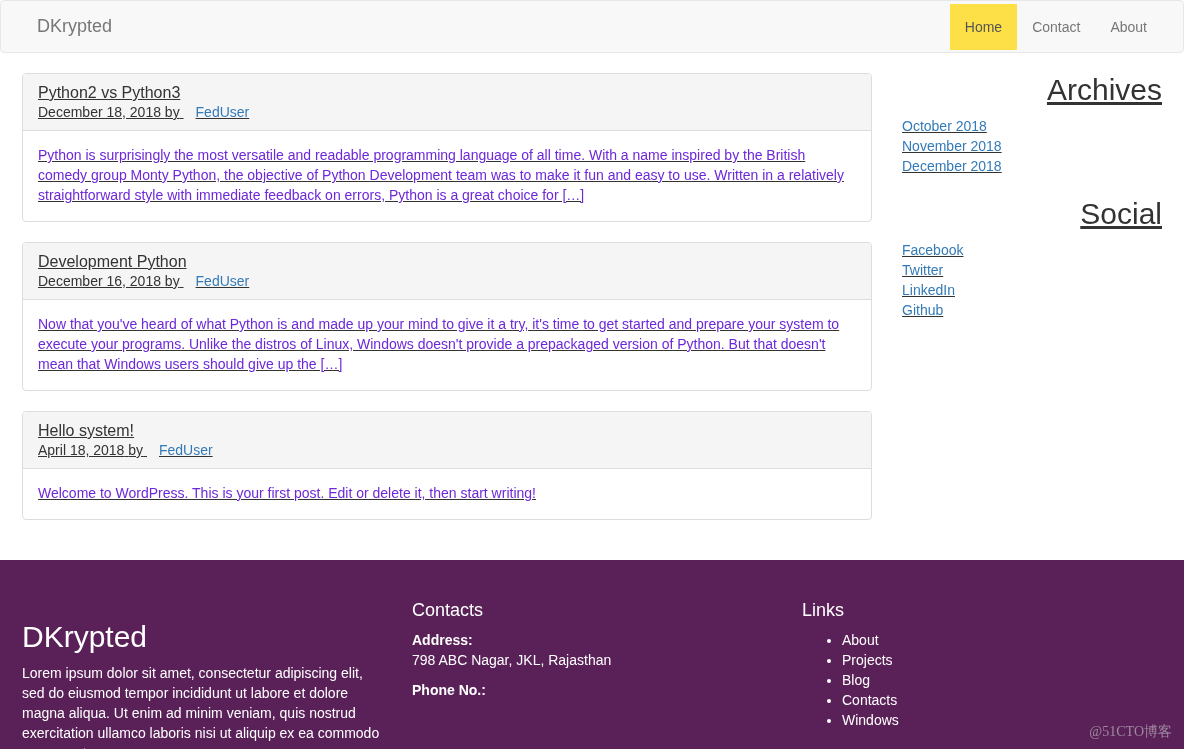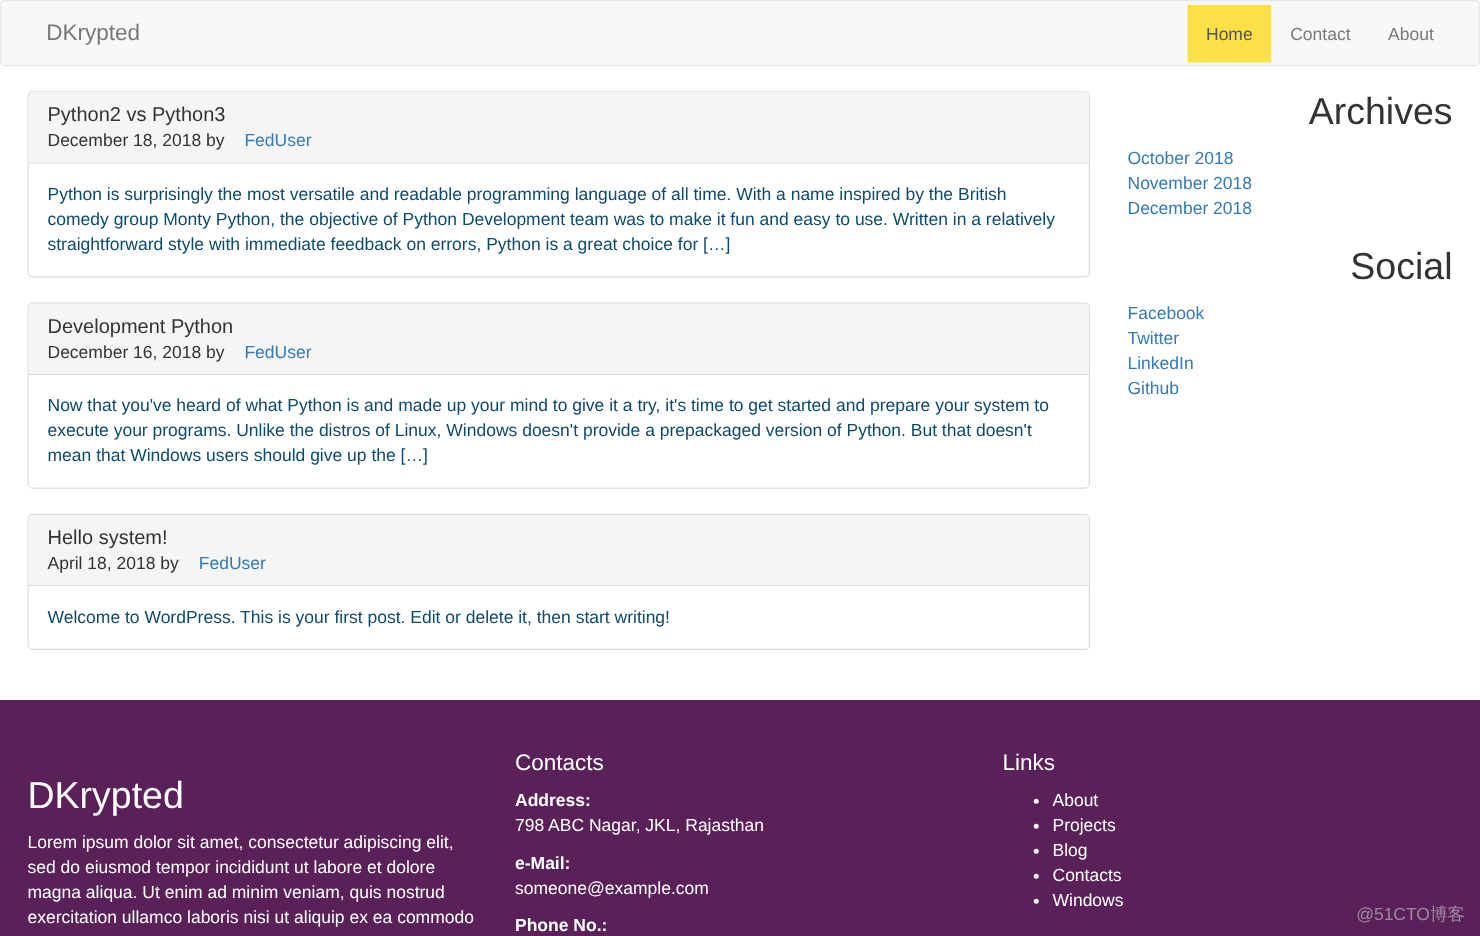--- a/index.html
+++ b/index.html
@@ -40,20 +40,21 @@
       background: #fde047;
       color: #555;
     }
     
     .container {
       max-width: 1170px;
       margin: 0 auto;
       padding: 0 15px;
       display: flex;
       gap: 30px;
+      text-decoration: underline;
     }
     .main-col { flex: 1; }
     .sidebar { width: 260px; }
     
     .panel {
       border: 1px solid #ddd;
       border-radius: 4px;
       margin-bottom: 20px;
       background: #fff;
     }
@@ -70,21 +71,21 @@
     }
     .panel-meta {
       font-size: 14px;
       color: #333;
       margin-top: 2px;
     }
     .panel-meta a { color: #337ab7; text-decoration: none; padding-left: 12px; }
     .panel-body {
       padding: 15px;
       line-height: 1.42857;
-      color: #0c4a6e;
+      color: #6d28d9;
     }
     
     .sidebar h2 {
       font-size: 30px;
       font-weight: 500;
       margin-top: 20px;
       margin-bottom: 10px;
       color: #333;
       text-align: right;
     }
@@ -132,20 +133,21 @@
     }
     .footer strong { font-weight: bold; }
     
     .watermark {
       position: fixed;
       bottom: 8px;
       right: 12px;
       color: #ccc;
       font-size: 14px;
       opacity: 0.6;
+      font-family: Liberation Serif, serif;
     }
   </style>
 </head>
 <body>
 
 <nav class="navbar">
   <div class="navbar-inner">
     <a class="brand" href="#">DKrypted</a>
     <ul class="nav-links">
       <li class="active">
@@ -226,24 +228,20 @@
       <p>Lorem ipsum dolor sit amet, consectetur adipiscing elit, sed do eiusmod tempor incididunt ut labore et dolore magna aliqua. Ut enim ad minim veniam, quis nostrud exercitation ullamco laboris nisi ut aliquip ex ea commodo consequat.</p>
 
     </div>
     <div class="footer-col">
       <h4>Contacts</h4>
       <p>
         <strong>Address:</strong><br>
         <span>798 ABC Nagar, JKL, Rajasthan</span>
       </p>
       <p>
-        <strong>e-Mail:</strong><br>
-        <span>someone@example.com</span>
-      </p>
-      <p>
         <strong>Phone No.:</strong><br>
         
       </p>
     </div>
     <div class="footer-col">
       <h4>Links</h4>
       <ul>
         <li>About</li>
         <li>Projects</li>
         <li>Blog</li>

